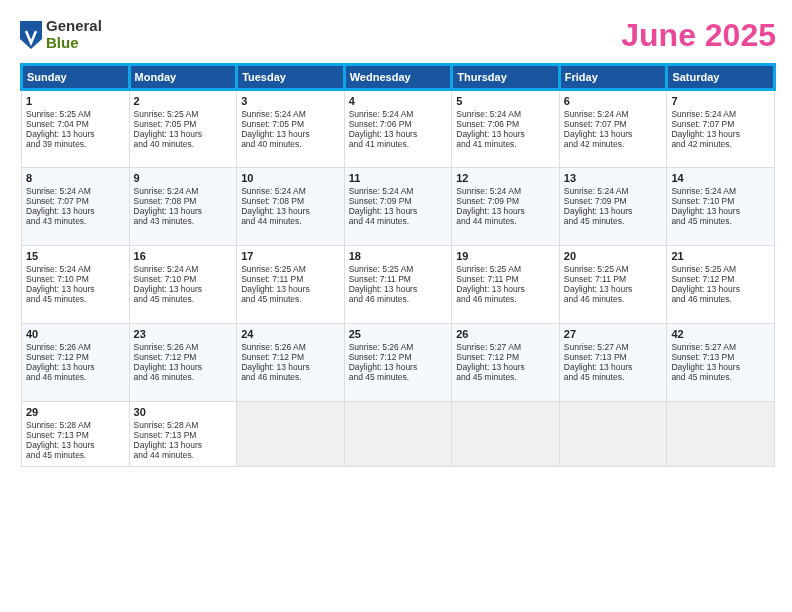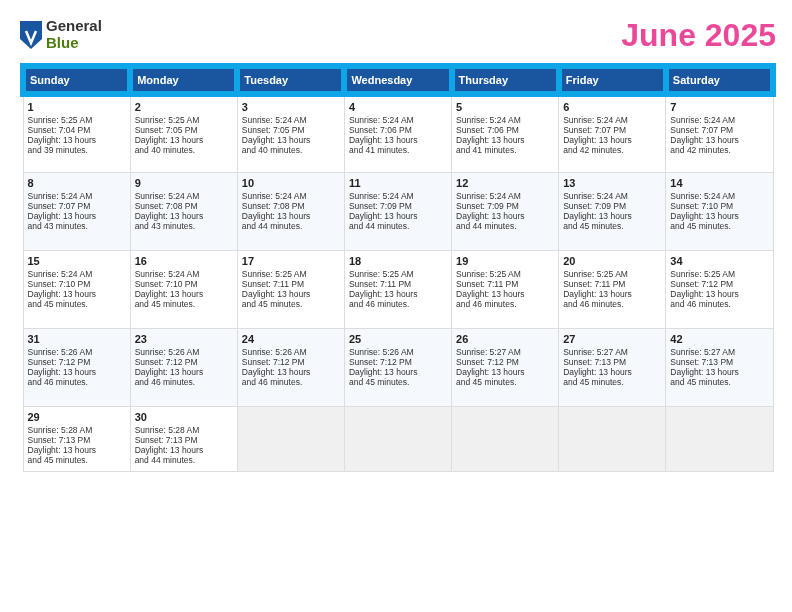--- a/index.html
+++ b/index.html
@@ -64,21 +64,21 @@
       border-collapse: collapse;
       table-layout: fixed;
     }
     th {
       background-color: #1a56a0;
       color: #fff;
       font-size: 11px;
       font-weight: bold;
       padding: 5px 4px;
       text-align: left;
-      border: 6px solid #0ea5e9;
+      border: 3px solid #0ea5e9;
     }
     td {
       vertical-align: top;
       font-size: 8.5px;
       color: #333;
       padding: 4px 4px 3px 4px;
       border: 1px solid #ddd;
       height: 78px;
       background: #fff;
     }
@@ -272,30 +272,30 @@
             <div>and 46 minutes.</div>
           </td>
           <td>
             <span class="day-num">20</span>
             <div>Sunrise: 5:25 AM</div>
             <div>Sunset: 7:11 PM</div>
             <div>Daylight: 13 hours</div>
             <div>and 46 minutes.</div>
           </td>
           <td>
-            <span class="day-num">34</span>
+            <span class="day-num">21</span>
             <div>Sunrise: 5:25 AM</div>
             <div>Sunset: 7:12 PM</div>
             <div>Daylight: 13 hours</div>
             <div>and 46 minutes.</div>
           </td>
         </tr>
         <tr>
           <td>
-            <span class="day-num">31</span>
+            <span class="day-num">40</span>
             <div>Sunrise: 5:26 AM</div>
             <div>Sunset: 7:12 PM</div>
             <div>Daylight: 13 hours</div>
             <div>and 46 minutes.</div>
           </td>
           <td>
             <span class="day-num">23</span>
             <div>Sunrise: 5:26 AM</div>
             <div>Sunset: 7:12 PM</div>
             <div>Daylight: 13 hours</div>

